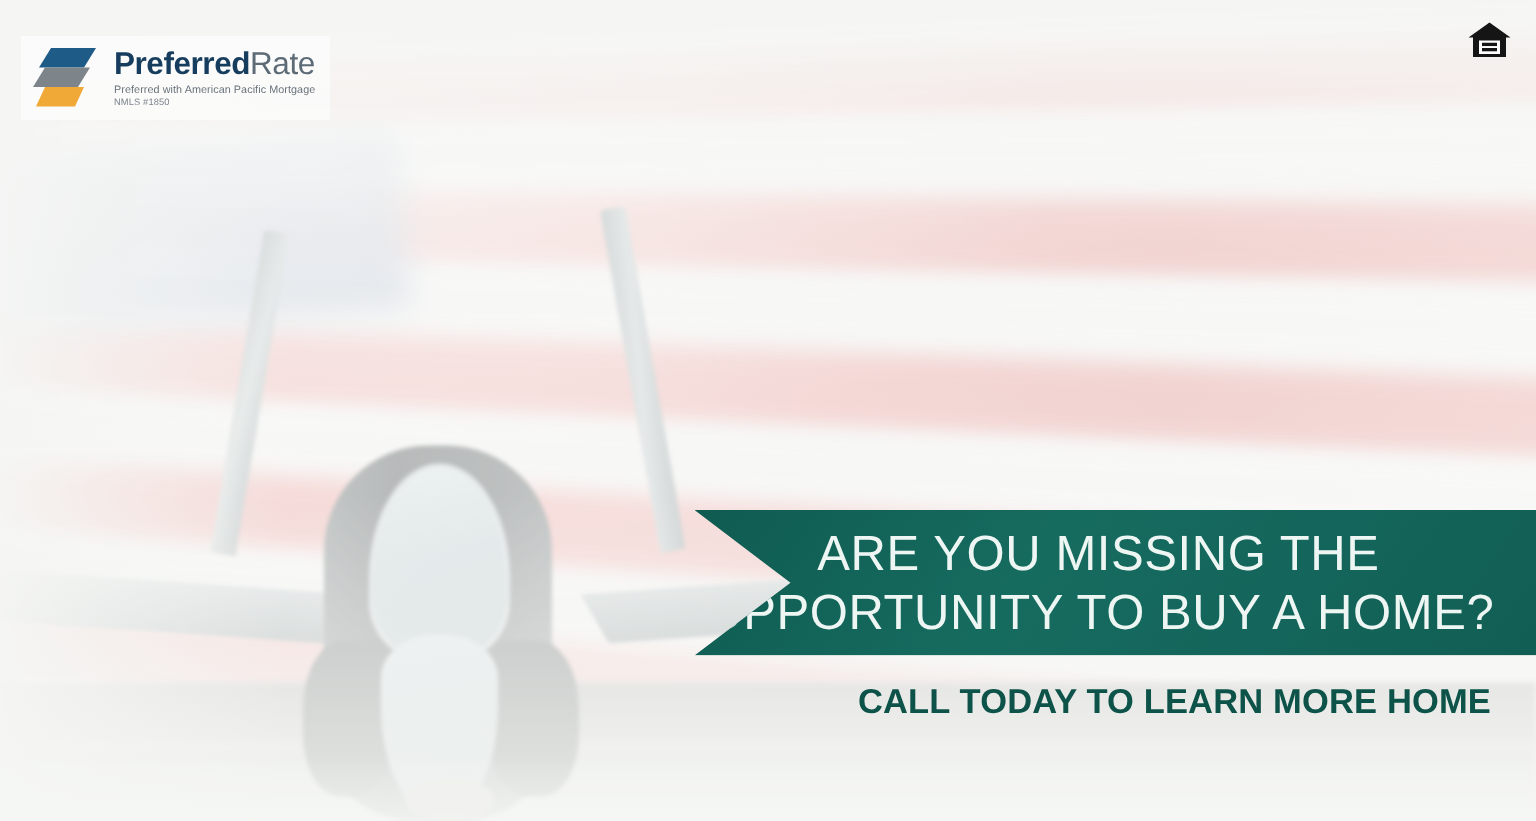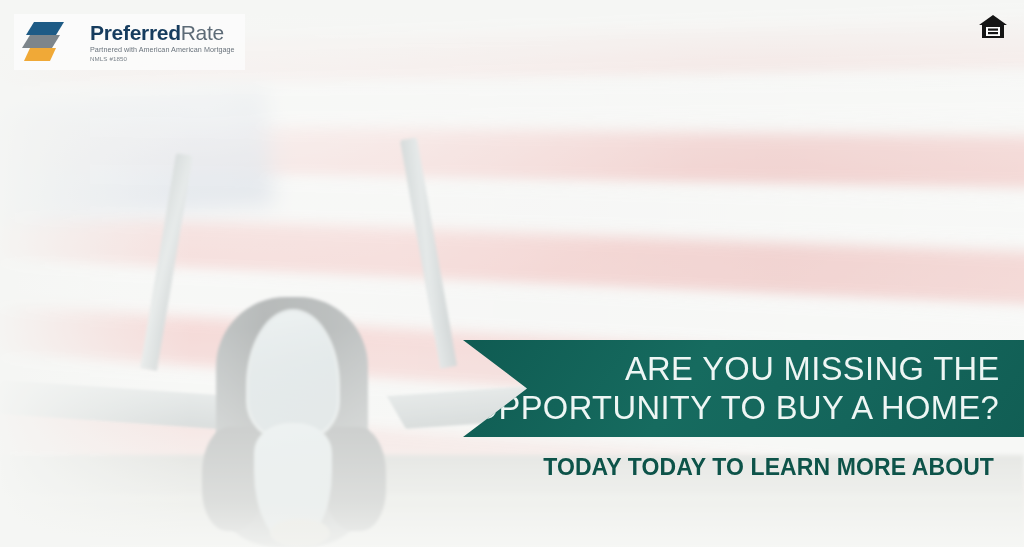--- a/index.html
+++ b/index.html
@@ -149,22 +149,22 @@
     position:absolute; left:0; top:0; bottom:0; width:190px;
     background:linear-gradient(90deg, rgba(246,247,245,0.95), rgba(246,247,245,0));
   }
   .top-fade {
     position:absolute; left:0; right:0; top:0; height:96px;
     background:linear-gradient(180deg, rgba(246,247,245,0.92), rgba(246,247,245,0));
   }
 
   
   .logo-box {
-    position:absolute; left:14px; top:14px;
-    display:flex; align-items:center; gap:22px;
+    position:absolute; left:14px; top:24px;
+    display:flex; align-items:center; gap:8px;
     background:rgba(252,252,251,0.86);
     padding:5px 10px 5px 6px;
   }
   .logo-mark { width:48px; height:46px; flex:none; }
   .logo-text { line-height:1; }
   .logo-wordmark { font-size:21px; letter-spacing:-0.3px; white-space:nowrap; }
   .wm-a { color:#163c5e; font-weight:700; }
   .wm-b { color:#5d6b77; font-weight:400; }
   .logo-tag {
     font-size:7.2px; color:#6a737c; margin-top:3px;
@@ -206,21 +206,21 @@
     white-space:nowrap;
   }
 
   
   .banner {
     position:absolute; left:463px; top:340px;
     width:561px; height:97px;
     background:linear-gradient(125deg,#0f5b52 0%,#166b5f 40%,#14655b 70%,#115e54 100%);
     clip-path:polygon(0 0, 100% 0, 100% 100%, 0 100%, 64px 50%);
     display:flex; flex-direction:column;
-    align-items:flex-end; justify-content:center;
+    align-items:center; justify-content:center;
     padding-right:22px;
   }
   .banner-line {
     font-family:"Liberation Sans Narrow","Liberation Sans",sans-serif;
     font-weight:300;
     font-size:33px;
     line-height:1.18;
     color:#eef6f4;
     letter-spacing:0.4px;
     white-space:nowrap;
@@ -286,35 +286,35 @@
   </div>
 
   <div class="logo-box">
     <svg class="logo-mark" viewBox="0 0 48 46">
       <polygon points="14,3 44,3 36,16 6,16" fill="#1e5b86"></polygon>
       <polygon points="10,16 40,16 32,29 2,29" fill="#7d858b"></polygon>
       <polygon points="10,29 36,29 30,42 4,42" fill="#f0a937"></polygon>
     </svg>
     <div class="logo-text">
       <div class="logo-wordmark"><span class="wm-a">Preferred</span><span class="wm-b">Rate</span></div>
-      <div class="logo-tag">Partnered with American American Mortgage</div>
+      <div class="logo-tag">Preferred with American Pacific Mortgage</div>
       <div class="logo-nmls">NMLS #1850</div>
     </div>
   </div>
 
   <svg class="eho" viewBox="0 0 34 34">
     <path d="M17 5 L31 15 L28 15 L28 28 L6 28 L6 15 L3 15 Z" fill="#151515"></path>
     <rect x="10" y="17" width="14" height="9" fill="#ffffff"></rect>
     <rect x="12" y="18.5" width="10" height="2.2" fill="#151515"></rect>
     <rect x="12" y="22" width="10" height="2.2" fill="#151515"></rect>
   </svg>
 
 
   <div class="banner">
     <div class="banner-line">ARE YOU MISSING THE</div>
     <div class="banner-line">OPPORTUNITY TO BUY A HOME?</div>
   </div>
 
   <div class="cta">
-    <div class="cta-line">TODAY TODAY TO LEARN MORE ABOUT</div>
+    <div class="cta-line">CALL TODAY TO LEARN MORE HOME</div>
   </div>
 
 </div>
 
 </body></html>

